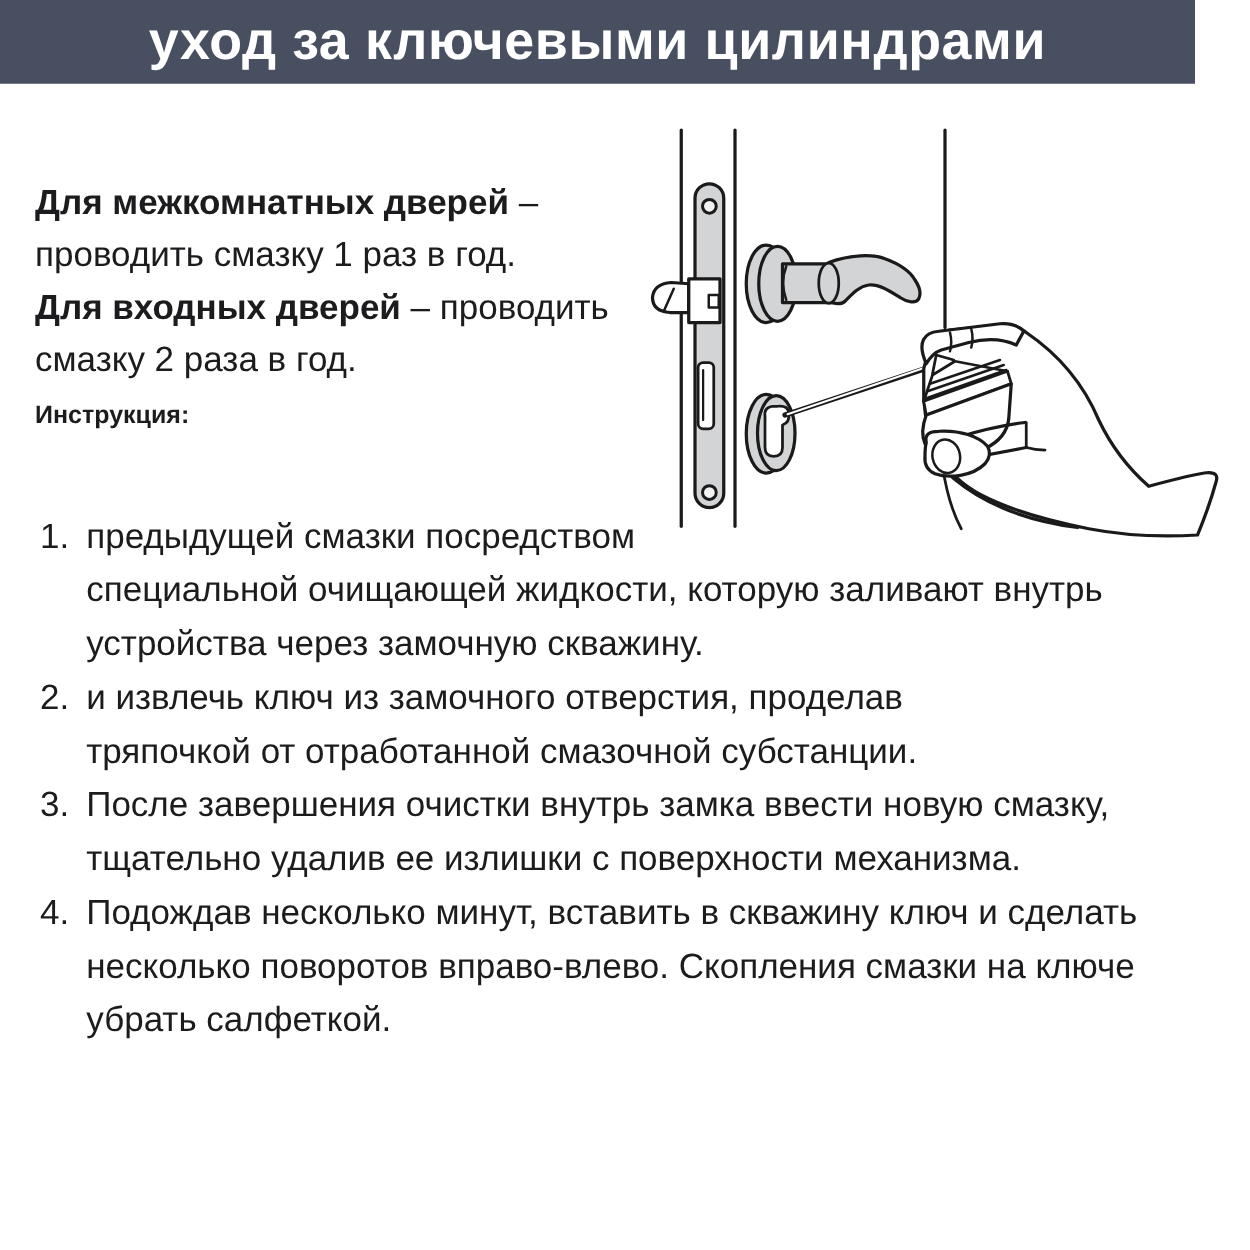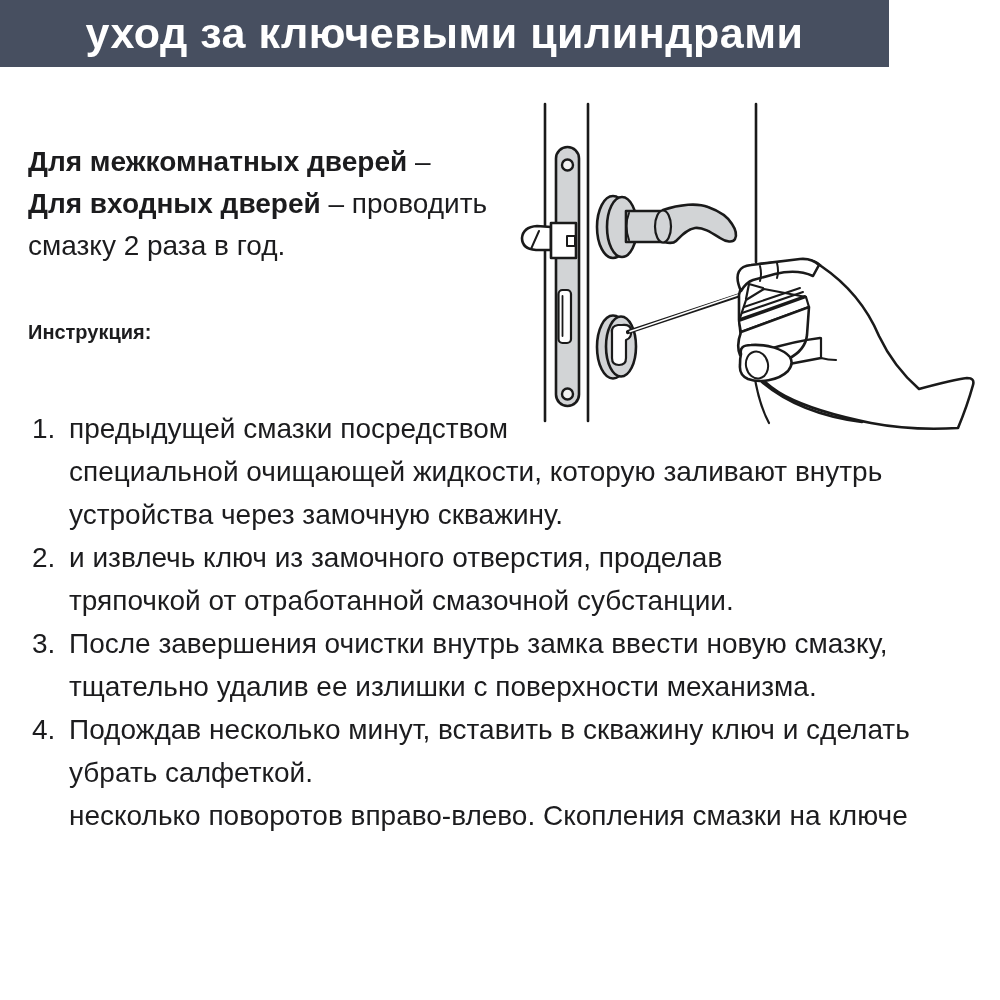--- a/index.html
+++ b/index.html
@@ -3,21 +3,21 @@
 <meta charset="utf-8">
 <style>
   html,body{margin:0;padding:0;}
   body{
     width:1000px;height:1000px;position:relative;overflow:hidden;
     background:#ffffff;
     font-family:"Liberation Sans","DejaVu Sans",sans-serif;
     color:#1c1c1e;
   }
   .header{
-    position:absolute;left:0;top:0;width:889px;height:67px;
+    position:absolute;left:0;top:0;width:956px;height:67px;
     background:#474F60;
     display:flex;align-items:center;justify-content:center;
   }
   .header .title{
     color:#ffffff;font-size:43px;font-weight:bold;letter-spacing:.5px;
     white-space:nowrap;
   }
   .intro{
     position:absolute;left:28px;top:141px;font-size:28px;line-height:42px;
   }
@@ -38,20 +38,21 @@
 </style>
 </head>
 <body>
 
 <div class="header">
   <div class="title">уход за ключевыми цилиндрами</div>
 </div>
 
 <div class="intro">
   <div><span class="b">Для межкомнатных дверей</span><span> –</span></div>
+  <div>проводить смазку 1 раз в год.</div>
   <div><span class="b">Для входных дверей</span><span> – проводить</span></div>
   <div>смазку 2 раза в год.</div>
 </div>
 
 <div class="instruction-heading">Инструкция:</div>
 
 <div class="steps">
   <div class="step">
     <div class="num">1.</div>
     <div class="lines">
@@ -71,22 +72,22 @@
     <div class="num">3.</div>
     <div class="lines">
       <div>После завершения очистки внутрь замка ввести новую смазку,</div>
       <div>тщательно удалив ее излишки с поверхности механизма.</div>
     </div>
   </div>
   <div class="step">
     <div class="num">4.</div>
     <div class="lines">
       <div>Подождав несколько минут, вставить в скважину ключ и сделать</div>
+      <div>несколько поворотов вправо-влево. Скопления смазки на ключе</div>
       <div>убрать салфеткой.</div>
-      <div>несколько поворотов вправо-влево. Скопления смазки на ключе</div>
     </div>
   </div>
 </div>
 
 <div class="illustration">
 <svg width="495" height="340" viewBox="505 95 495 340" xmlns="http://www.w3.org/2000/svg" fill="none" stroke="#1A1A1A" stroke-width="2.6" stroke-linecap="round" stroke-linejoin="round">
 
   <g>
     <line x1="545" y1="104" x2="545" y2="421"></line>
     <line x1="588" y1="104" x2="588" y2="421"></line>

